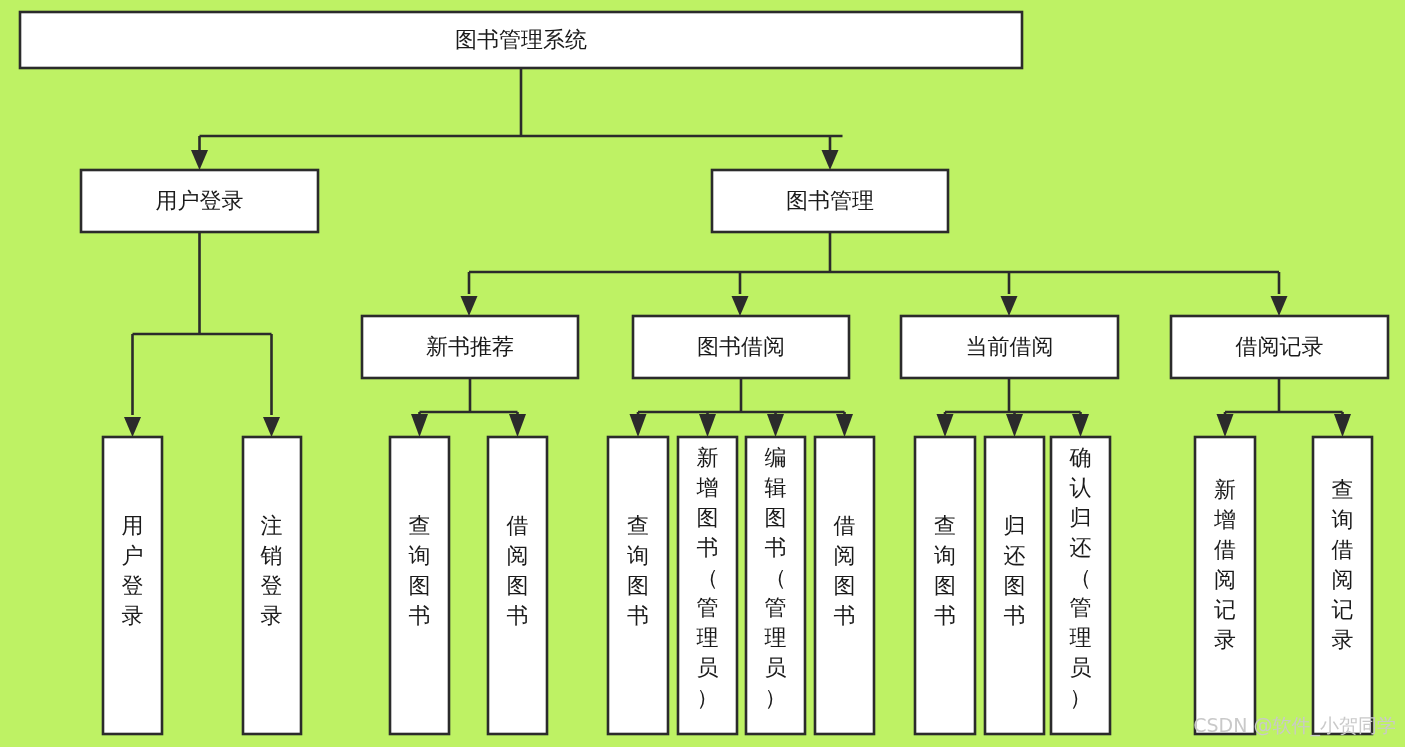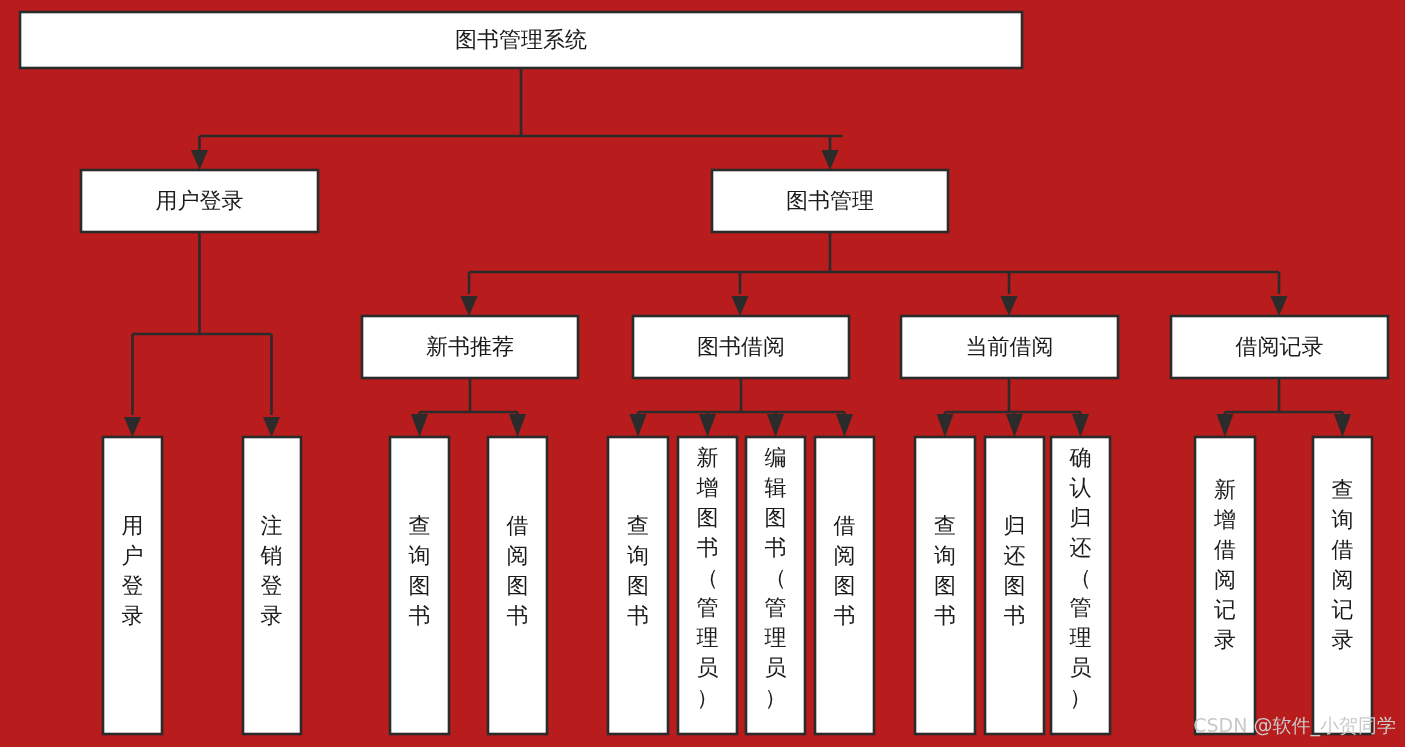--- a/index.html
+++ b/index.html
@@ -10,21 +10,21 @@
   body {
     width: 1405px;
     height: 747px;
     font-family: "DejaVu Sans", "Liberation Sans", sans-serif;
     overflow: hidden;
   }
   #diagram-root {
     position: relative;
     width: 1405px;
     height: 747px;
-    background: #b91c1c;
+    background: #bef264;
   }
   svg.tree-canvas {
     position: absolute;
     left: 0;
     top: 0;
     width: 1405px;
     height: 747px;
     display: block;
   }
   .node-box {

